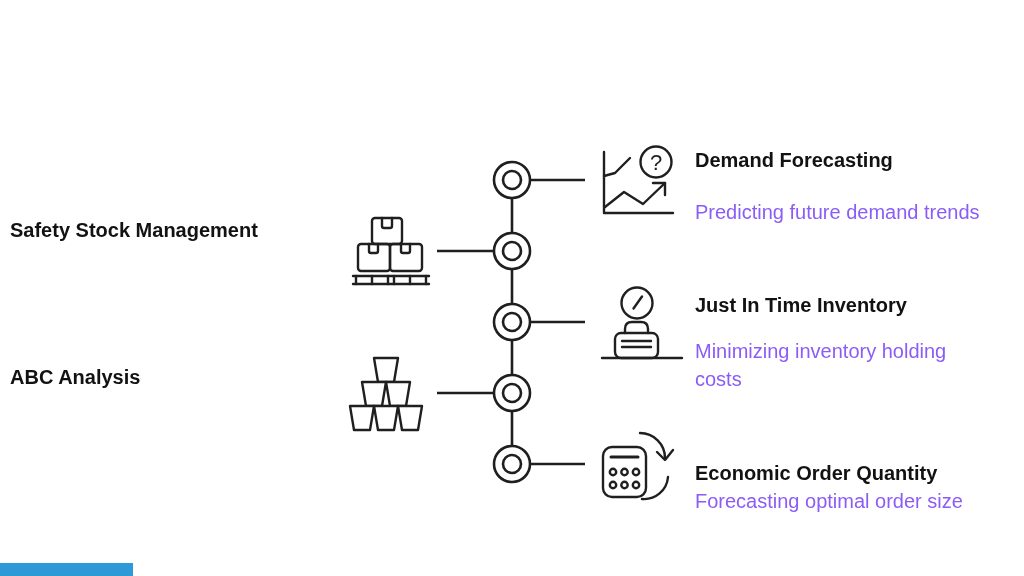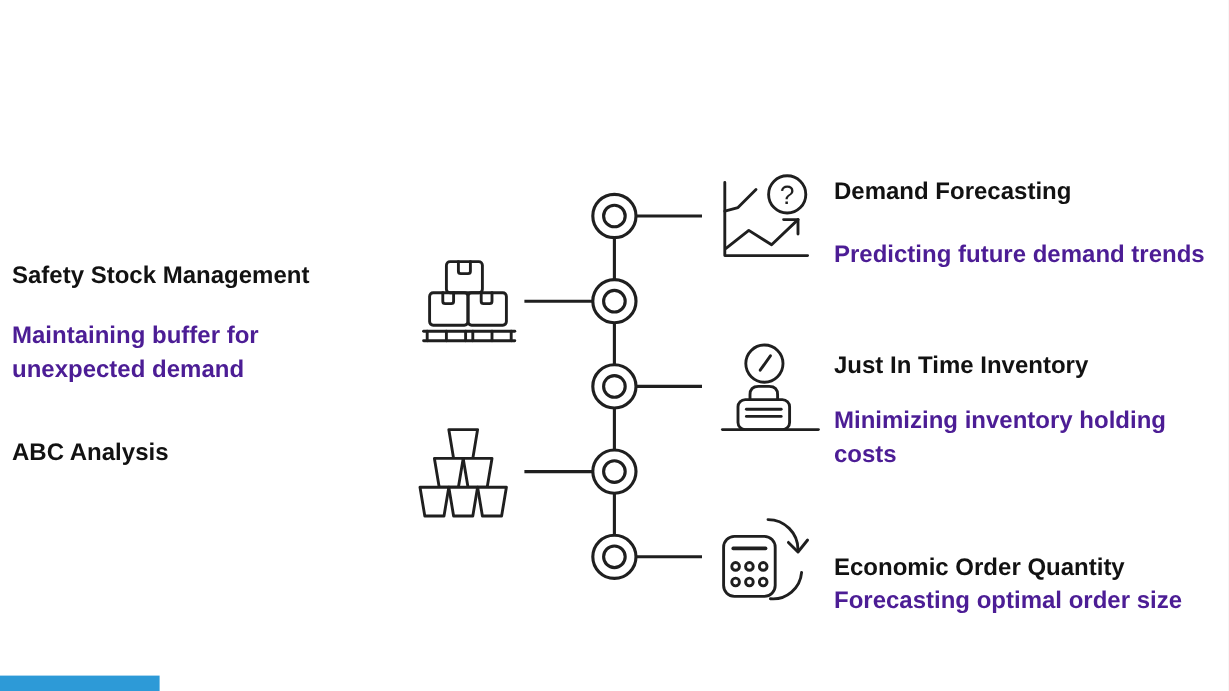--- a/index.html
+++ b/index.html
@@ -4,21 +4,21 @@
 <style>
   html,body{margin:0;padding:0;background:#e8e8e8;}
   .canvas{
     position:relative;width:1024px;height:576px;background:#ffffff;
     overflow:hidden;font-family:"Liberation Sans","DejaVu Sans",sans-serif;
     color:#1a1a1a;
   }
   svg{position:absolute;display:block;}
   .txt{position:absolute;white-space:pre-line;}
   .title{font-weight:700;font-size:20px;line-height:26px;color:#121212;}
-  .desc{font-weight:700;font-size:20px;line-height:28px;color:#4c1d95;}
+  .desc{font-weight:400;font-size:20px;line-height:28px;color:#8b5cf6;}
   .left-block{left:10px;width:320px;text-align:left;}
   .right-block{left:695px;width:325px;text-align:left;}
   .accent-bar{position:absolute;left:0;bottom:0;width:133px;height:13px;}
 </style>
 </head>
 <body>
 
 <div class="canvas" style="background: rgb(255, 255, 255);">
 
   <svg style="left:0;top:0" width="1024" height="576" viewBox="0 0 1024 576">
@@ -117,20 +117,18 @@
   <div class="txt desc right-block" style="top:198px">Predicting future demand trends</div>
 
   <div class="txt title right-block" style="top:292px">Just In Time Inventory</div>
   <div class="txt desc right-block" style="top:337px">Minimizing inventory holding
 costs</div>
 
   <div class="txt title right-block" style="top:460px">Economic Order Quantity</div>
   <div class="txt desc right-block" style="top:487px">Forecasting optimal order size</div>
 
   <div class="txt title left-block" style="top:217px">Safety Stock Management</div>
-  <div class="txt desc left-block" style="top:266px">Maintaining buffer for
-unexpected demand</div>
 
   <div class="txt title left-block" style="top:364px">ABC Analysis</div>
 
   <div class="accent-bar" style="background: rgb(45, 154, 215);"></div>
 
 </div>
 
 </body></html>

